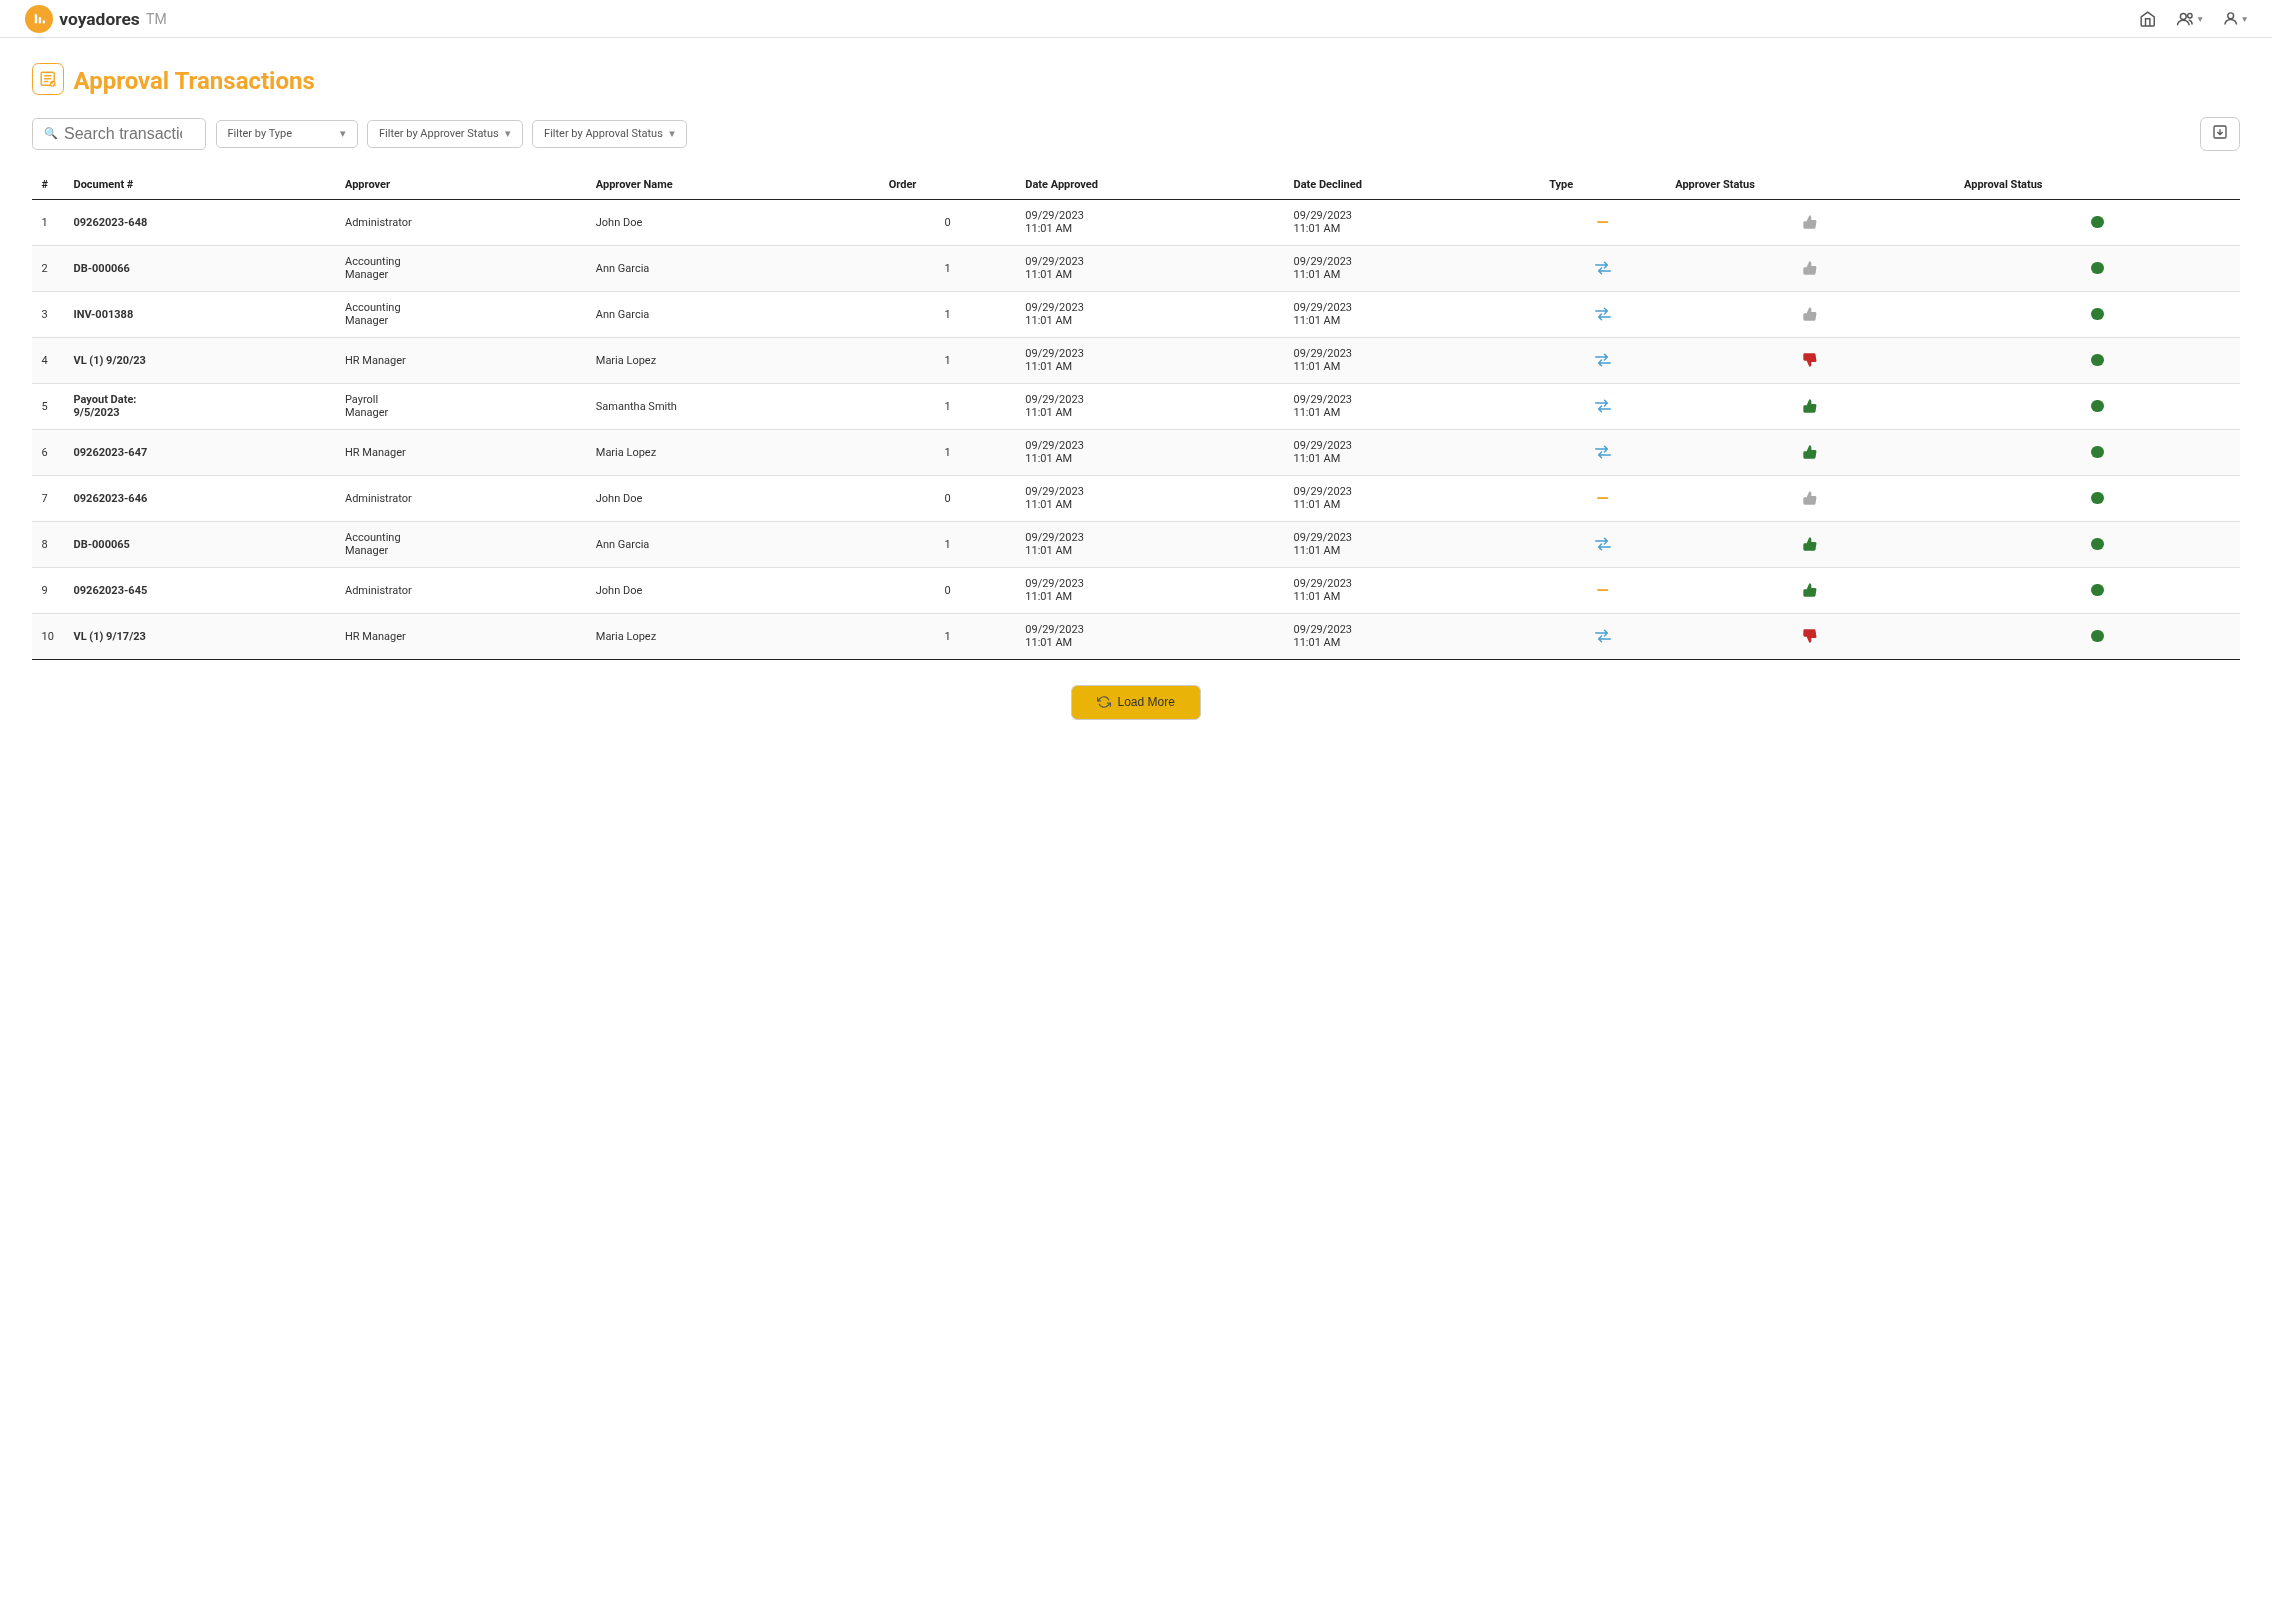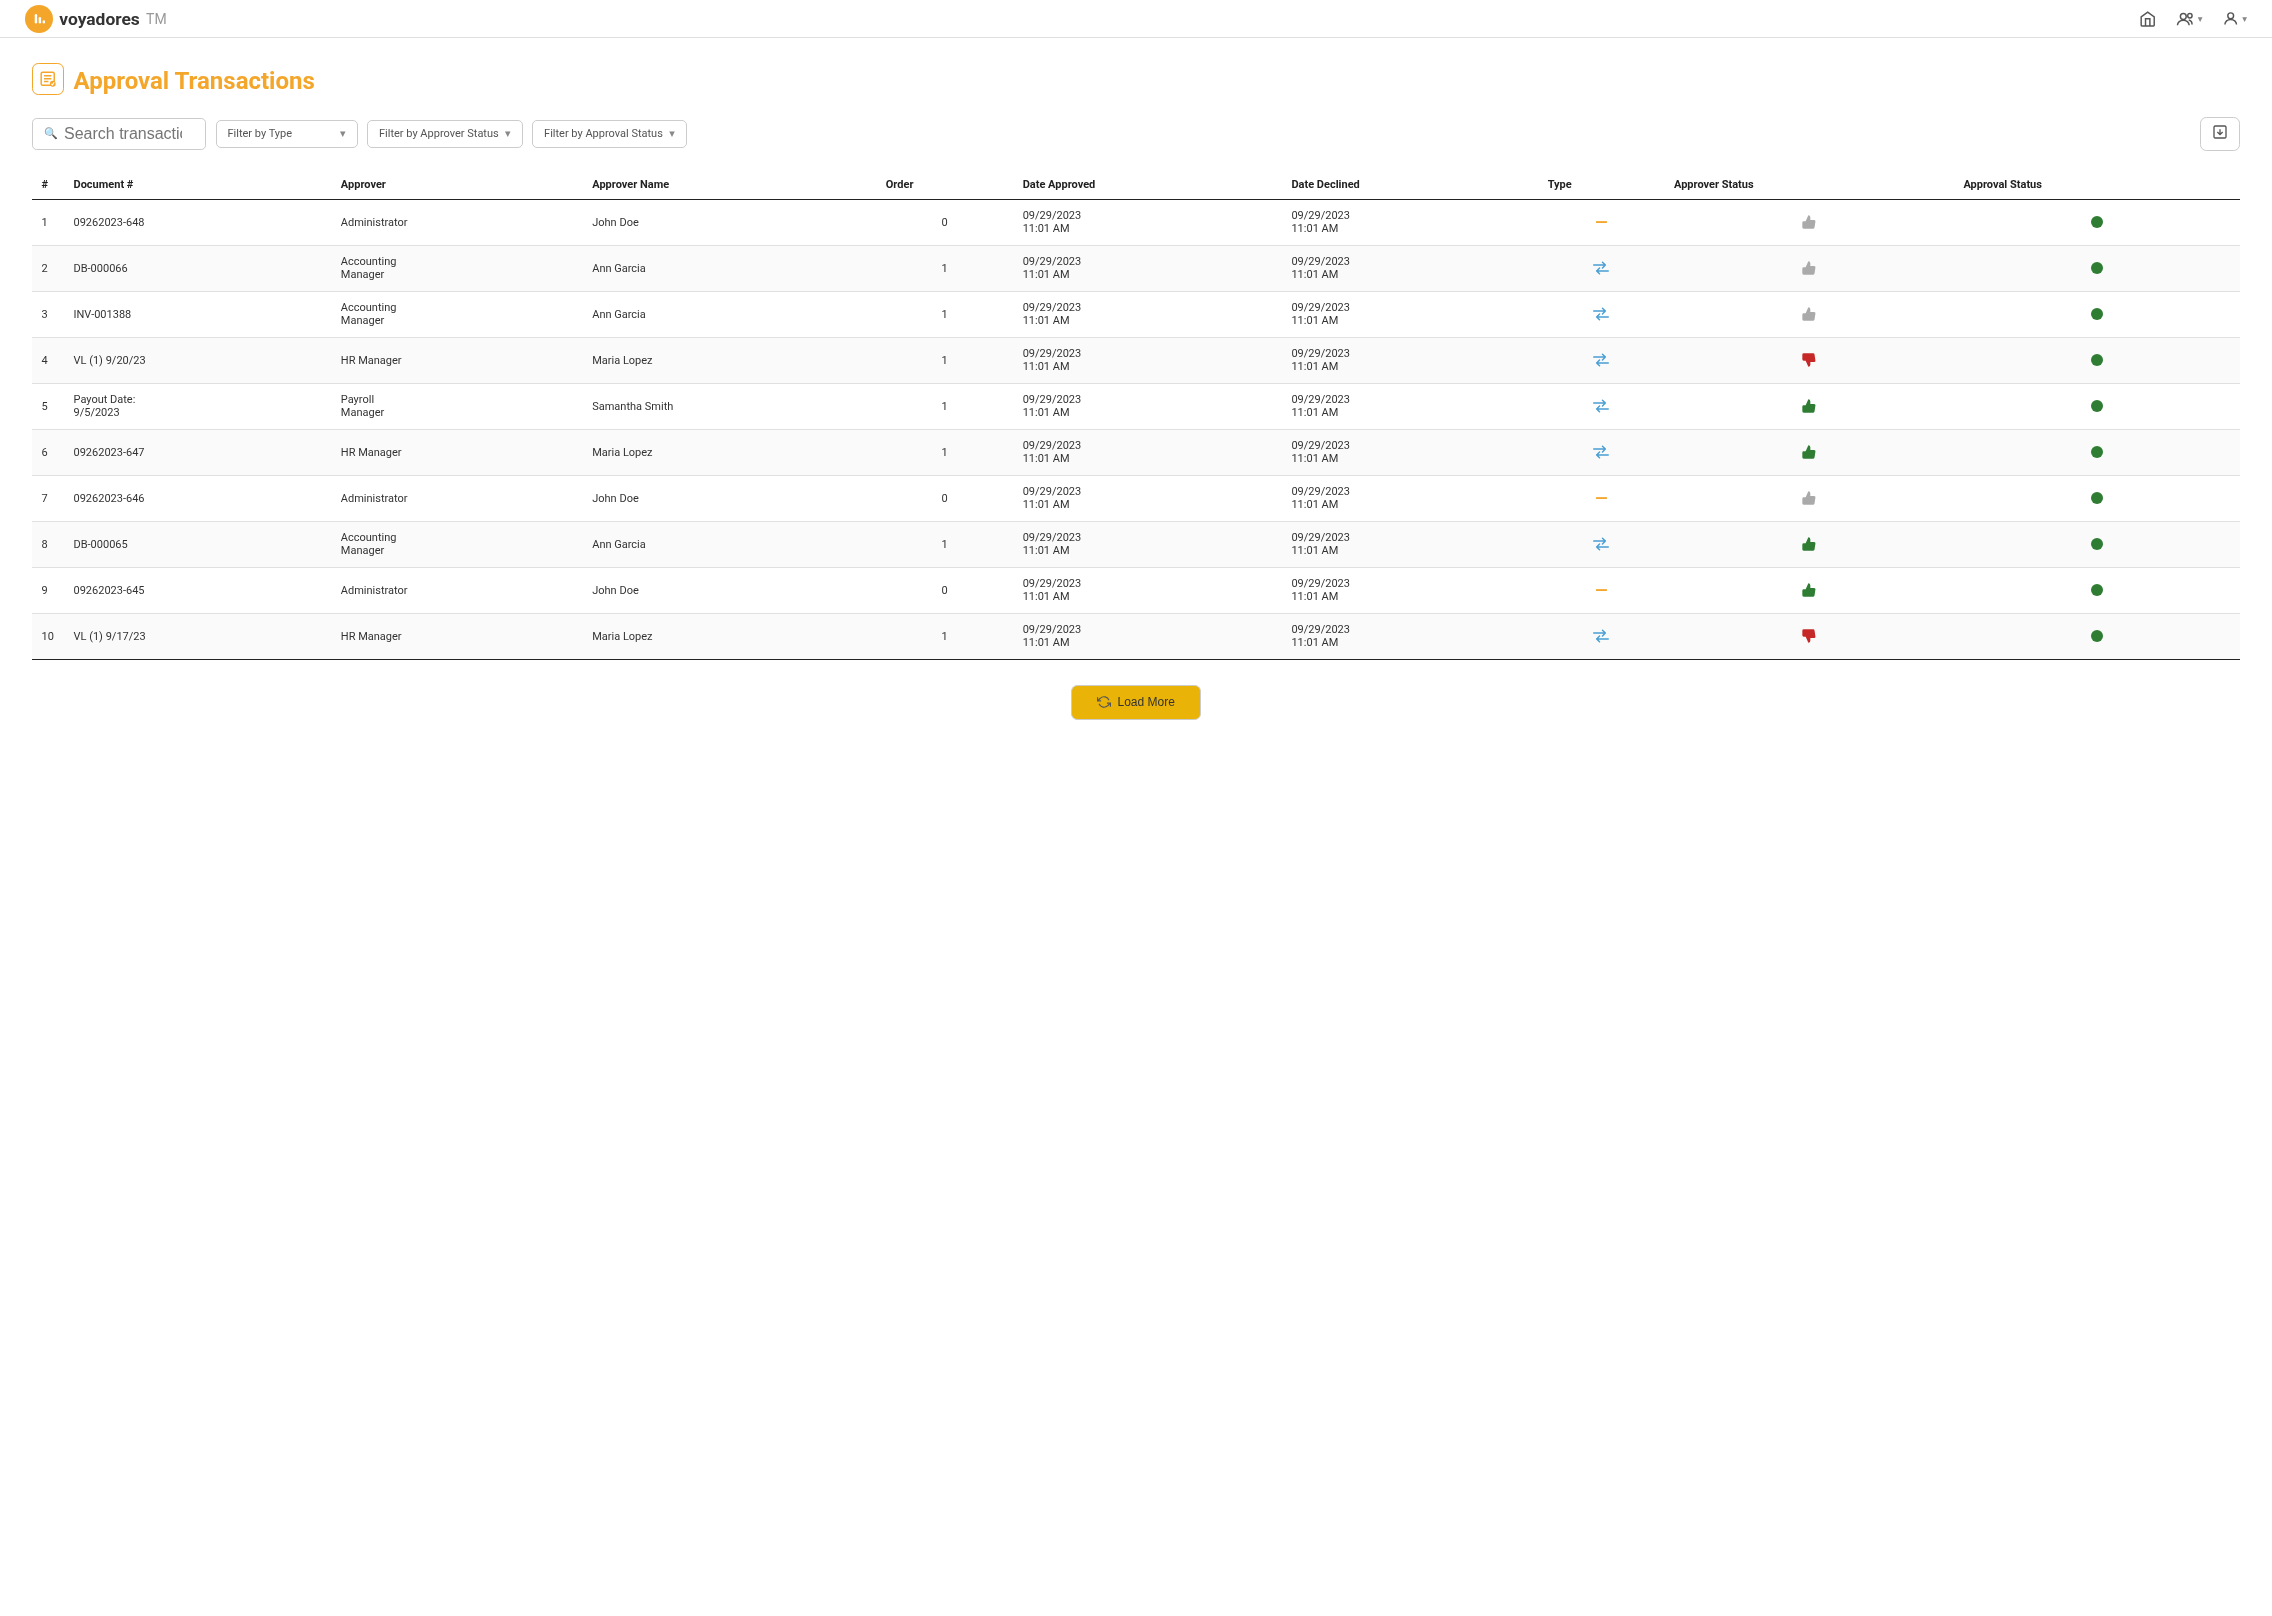--- a/index.html
+++ b/index.html
@@ -68,21 +68,21 @@
     thead th {
       text-align: left; padding: 8px 9.5px; font-size: 11px; font-weight: 700;
       color: #222; white-space: nowrap;
     }
     thead th:first-child { width: 32px; }
     tbody tr { border-bottom: 0.8px solid #e0e0e0; }
     tbody tr:last-child { border-bottom: 0.8px solid #222; }
     tbody td { padding: 9.5px 9.5px; font-size: 11px; color: #333; vertical-align: middle; }
     tbody tr:nth-child(even) { background: #fafafa; }
 
-    .doc-cell { font-weight: 400; }
+    .doc-cell { font-weight: 700; }
 
     
     .type-dash { color: #f4a62a; font-size: 16px; font-weight: bold; display: flex; justify-content: center; }
     .type-swap { color: #4a9fd4; font-size: 14px; display: flex; justify-content: center; }
 
     
     .thumb-gray { color: #aaa; font-size: 14px; display: flex; justify-content: center; }
     .thumb-green { color: #2e7d32; font-size: 14px; display: flex; justify-content: center; }
     .thumb-red { color: #c62828; font-size: 14px; display: flex; justify-content: center; }
 

